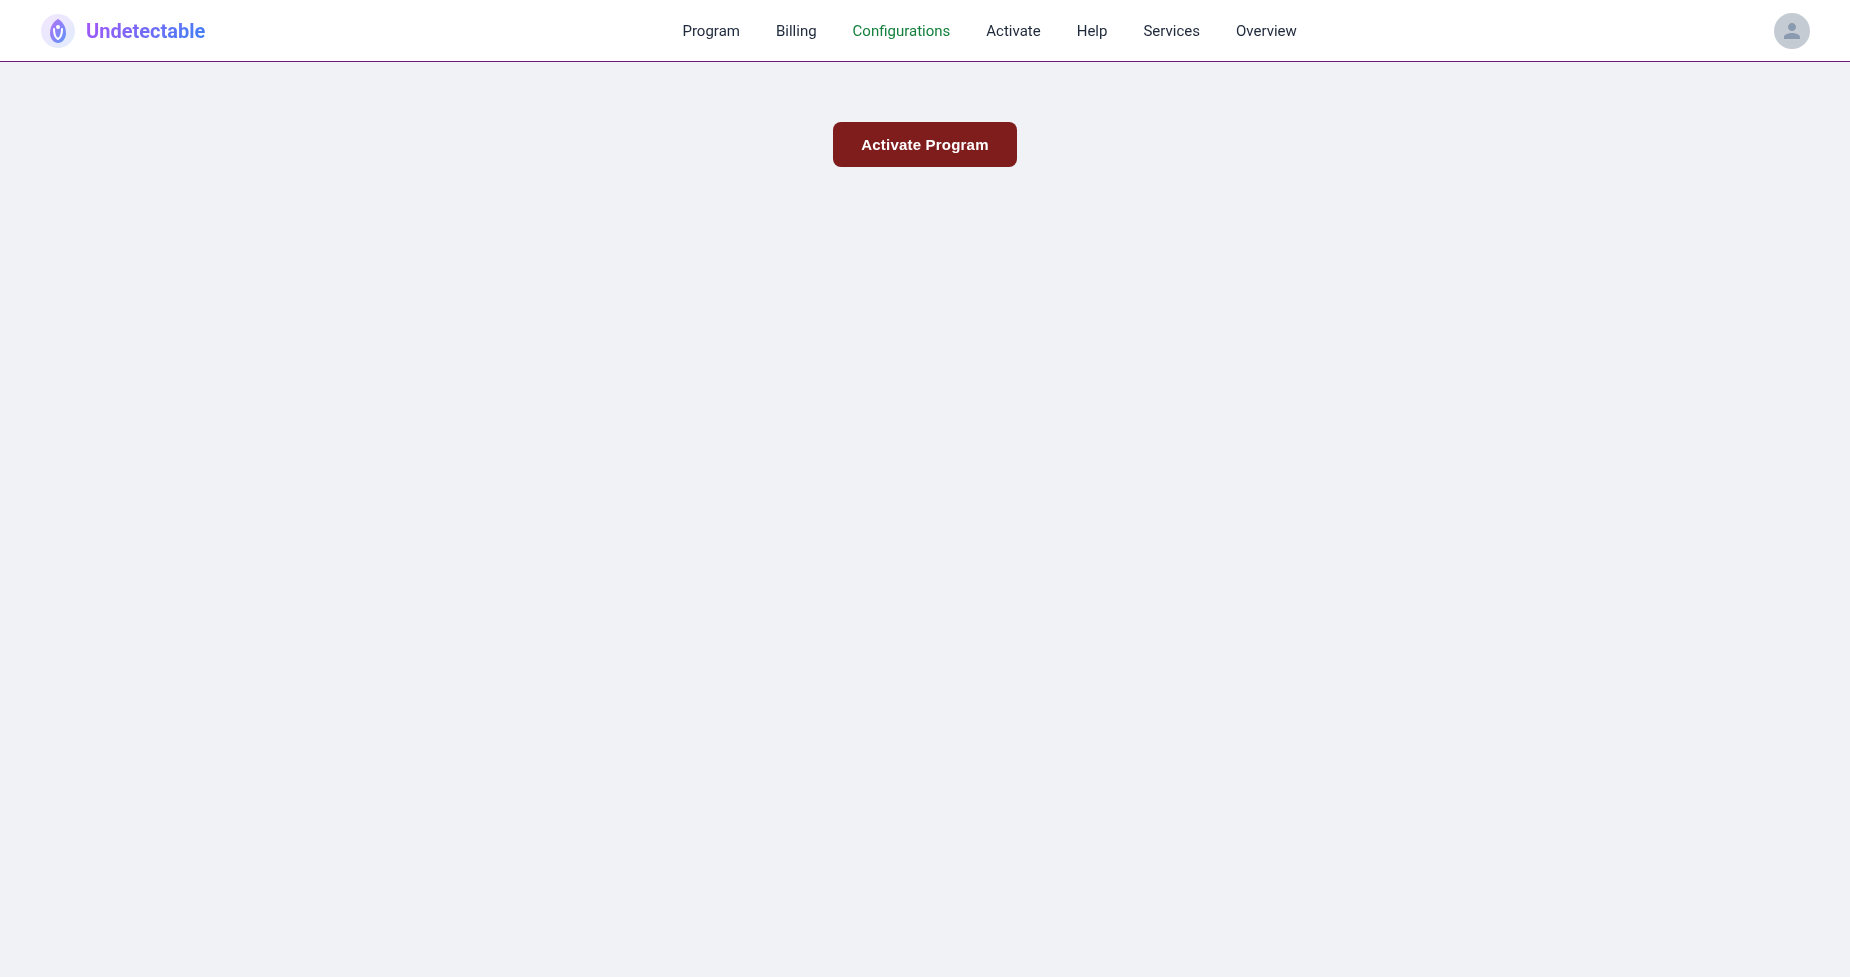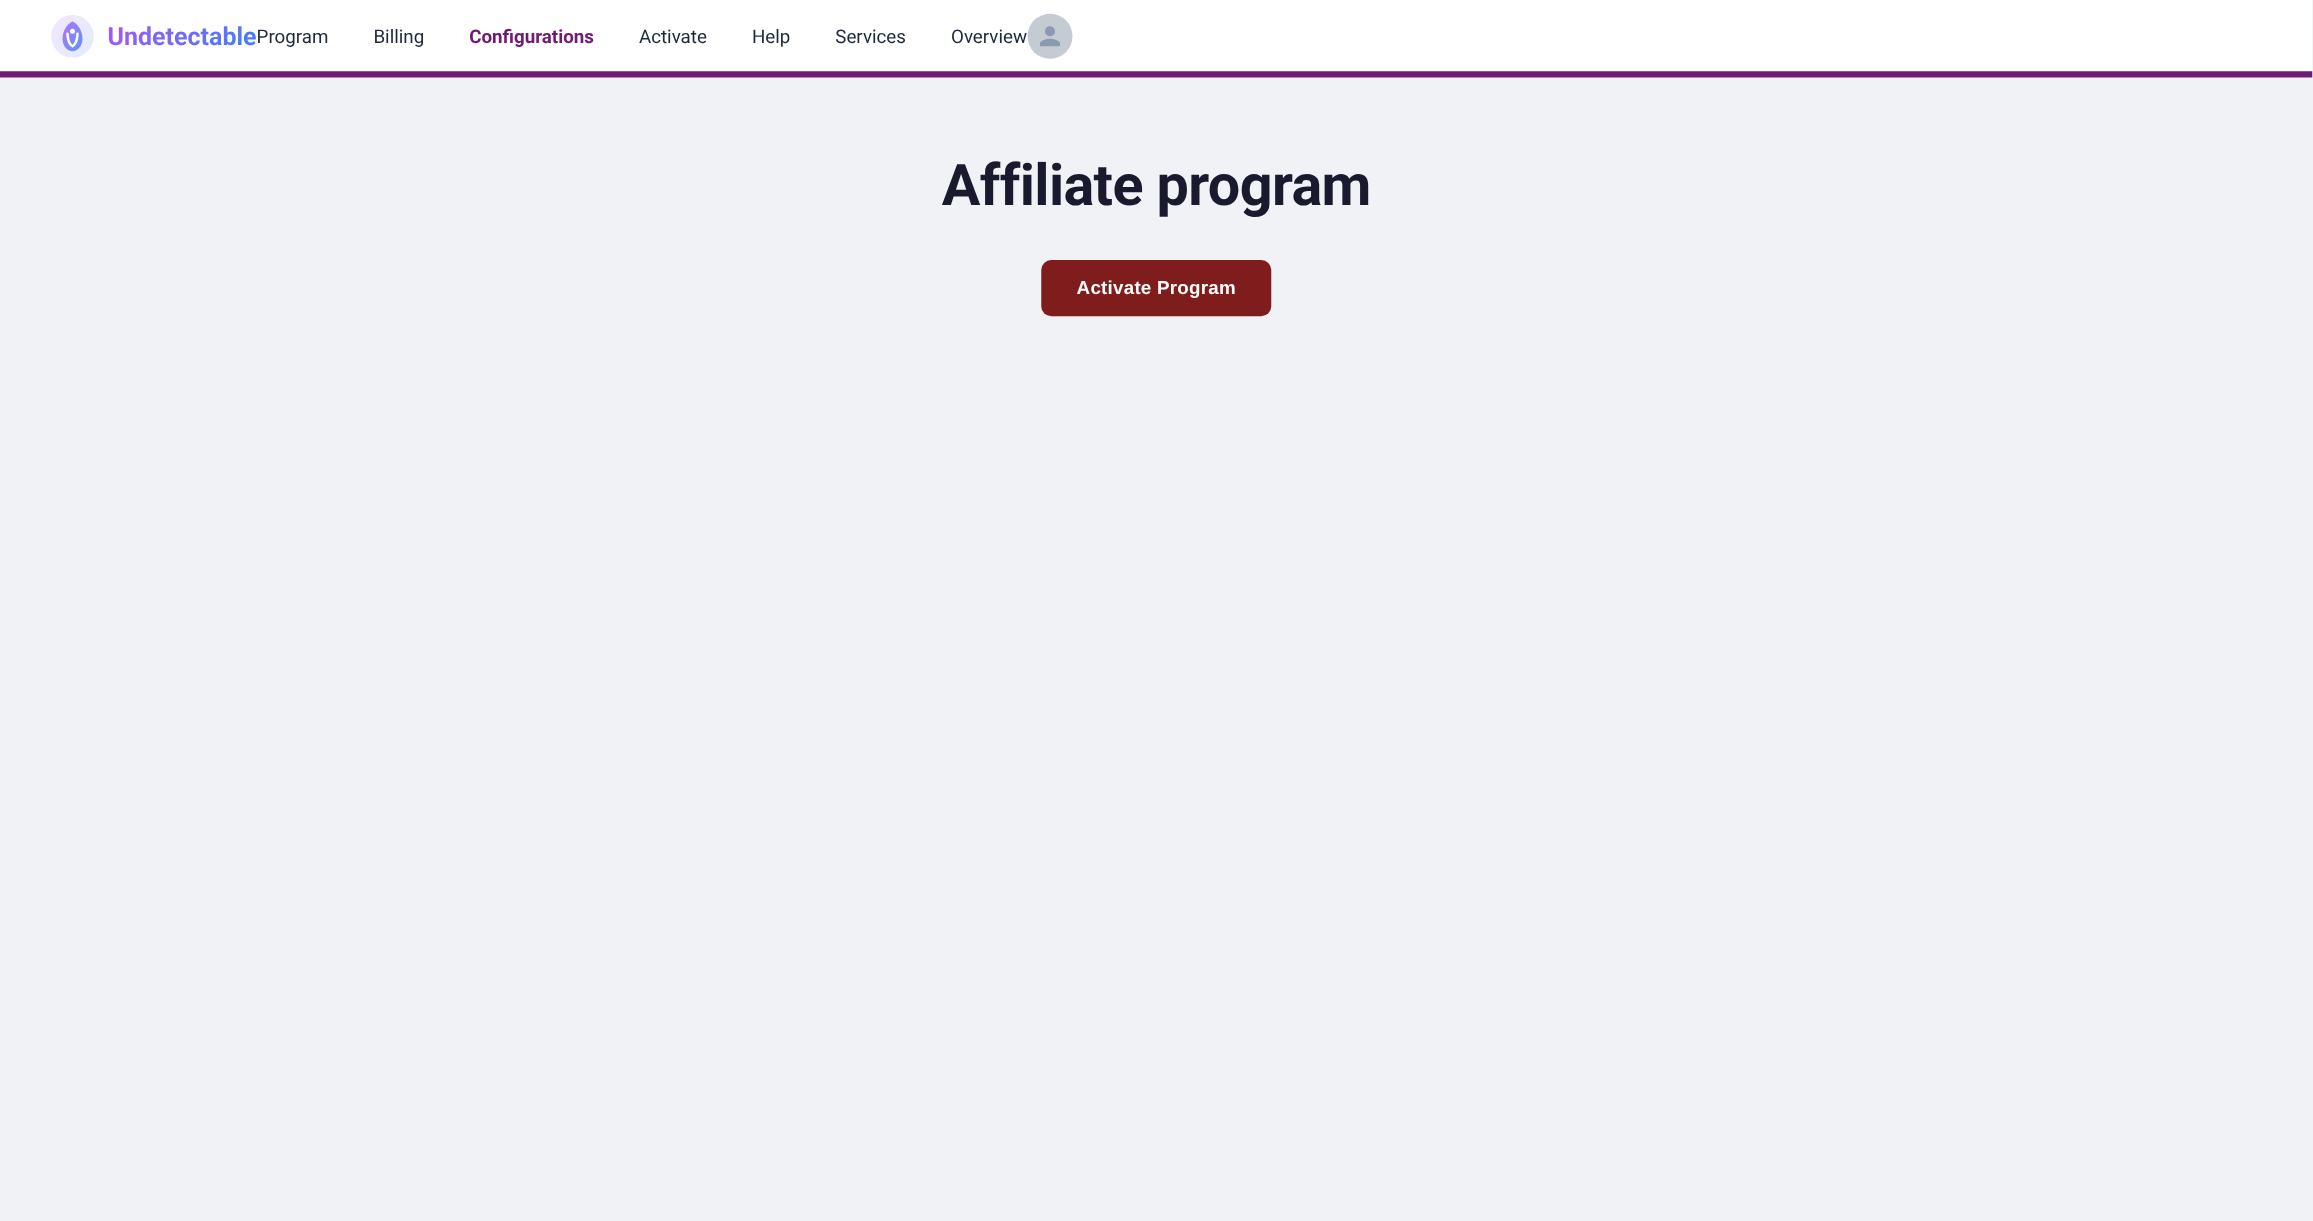--- a/index.html
+++ b/index.html
@@ -12,25 +12,25 @@
       font-family: -apple-system, BlinkMacSystemFont, 'Segoe UI', Roboto, sans-serif;
       background-color: #f0f2f5;
       min-height: 977px;
       width: 1850px;
     }
 
     
     header {
       display: flex;
       align-items: center;
-      justify-content: flex-start;
+      justify-content: space-between;
       background-color: #ffffff;
       height: 62px;
       padding: 0 40px;
-      border-bottom: 5px solid #701a75;
+      border-bottom: 1px solid #701a75;
       position: sticky;
       top: 0;
       z-index: 100;
     }
 
     .logo-area {
       display: flex;
       align-items: center;
       gap: 10px;
       text-decoration: none;
@@ -59,22 +59,22 @@
 
     .nav-link {
       font-size: 15px;
       color: #1e293b;
       text-decoration: none;
       cursor: pointer;
       font-weight: 400;
     }
 
     .nav-link.active {
-      color: #701a75;
-      font-weight: 700;
+      color: #15803d;
+      font-weight: 400;
     }
 
     .user-avatar {
       width: 36px;
       height: 36px;
       border-radius: 50%;
       background-color: #c5cbd3;
       cursor: pointer;
       display: flex;
       align-items: center;
@@ -147,15 +147,14 @@
   </nav>
 
   <div class="user-avatar">
     <svg viewBox="0 0 24 24" xmlns="http://www.w3.org/2000/svg">
       <path d="M12 12c2.7 0 4.8-2.1 4.8-4.8S14.7 2.4 12 2.4 7.2 4.5 7.2 7.2 9.3 12 12 12zm0 2.4c-3.2 0-9.6 1.6-9.6 4.8v2.4h19.2v-2.4c0-3.2-6.4-4.8-9.6-4.8z"></path>
     </svg>
   </div>
 </header>
 
 <main>
-  <h1 class="page-title">Affiliate program</h1>
   <button class="activate-btn">Activate Program</button>
 </main>
 
 </body></html>

